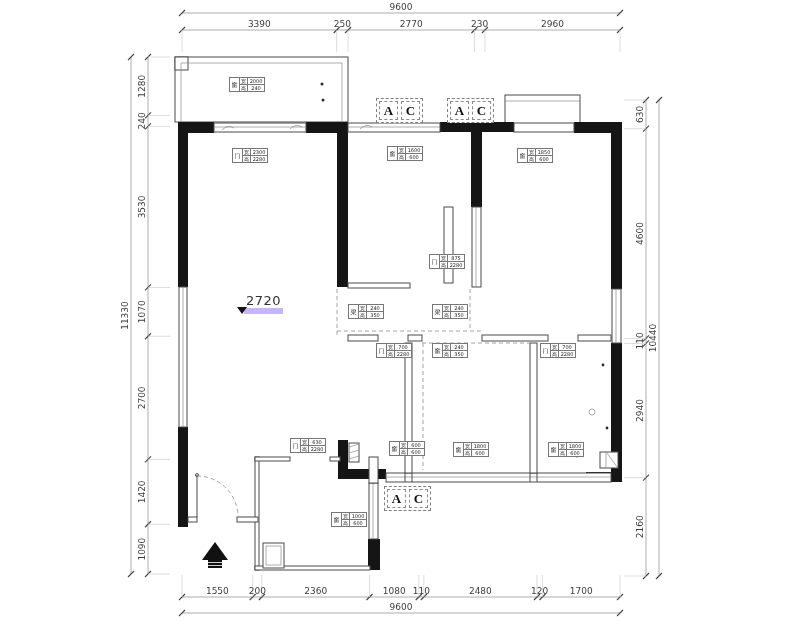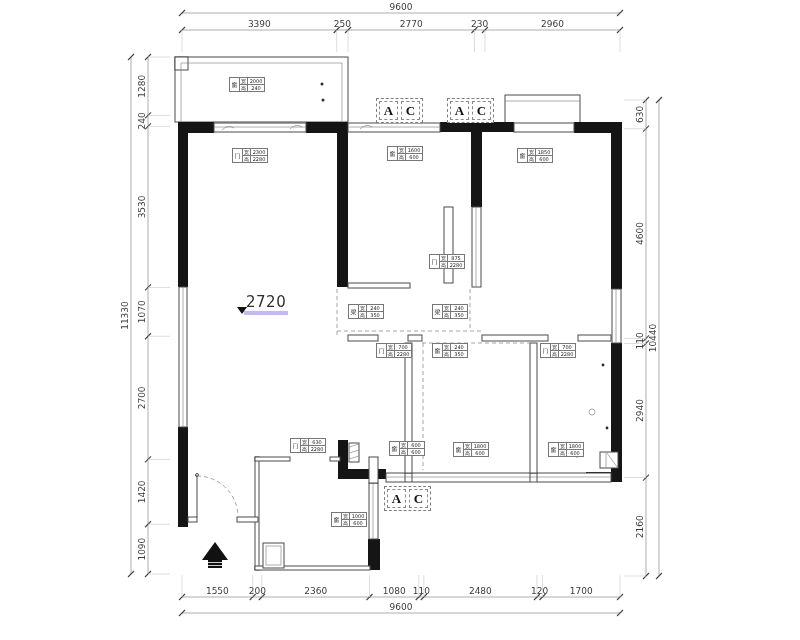--- a/index.html
+++ b/index.html
@@ -28,22 +28,22 @@
   .tag .rows{display:flex;flex-direction:column;}
   .tag .row{display:flex;}
   .tag .row + .row{border-top:1px solid #777;}
   .tag .k{width:7px;text-align:center;border-right:1px solid #777;}
   .tag .v{width:16px;text-align:center;}
   .ac{position:absolute;border:1px dashed #808080;background:#fff;display:flex;
       gap:3px;padding:2px;}
   .ac .cell{border:1px dashed #8a8a8a;width:17px;height:17px;display:flex;align-items:center;
       justify-content:center;font-family:"Liberation Serif",serif;font-weight:bold;
       font-size:13px;color:#111;}
-  .lvl-text{position:absolute;left:244px;top:293px;font-size:15px;color:#2f2f2f;
-      border-bottom:4px solid #c4b5fd;padding:0 2px;letter-spacing:0.5px;}
+  .lvl-text{position:absolute;left:244px;top:293px;font-size:13px;color:#2f2f2f;
+      border-bottom:6px solid #c4b5fd;padding:0 2px;letter-spacing:0.5px;}
   .lvl-tri{position:absolute;left:237px;top:307px;width:0;height:0;
       border-left:5px solid transparent;border-right:5px solid transparent;
       border-top:7px solid #111;}
 </style>
 </head>
 <body>
 
 <div class="stage">
 
   <svg id="plan" width="800" height="640" viewBox="0 0 800 640">

